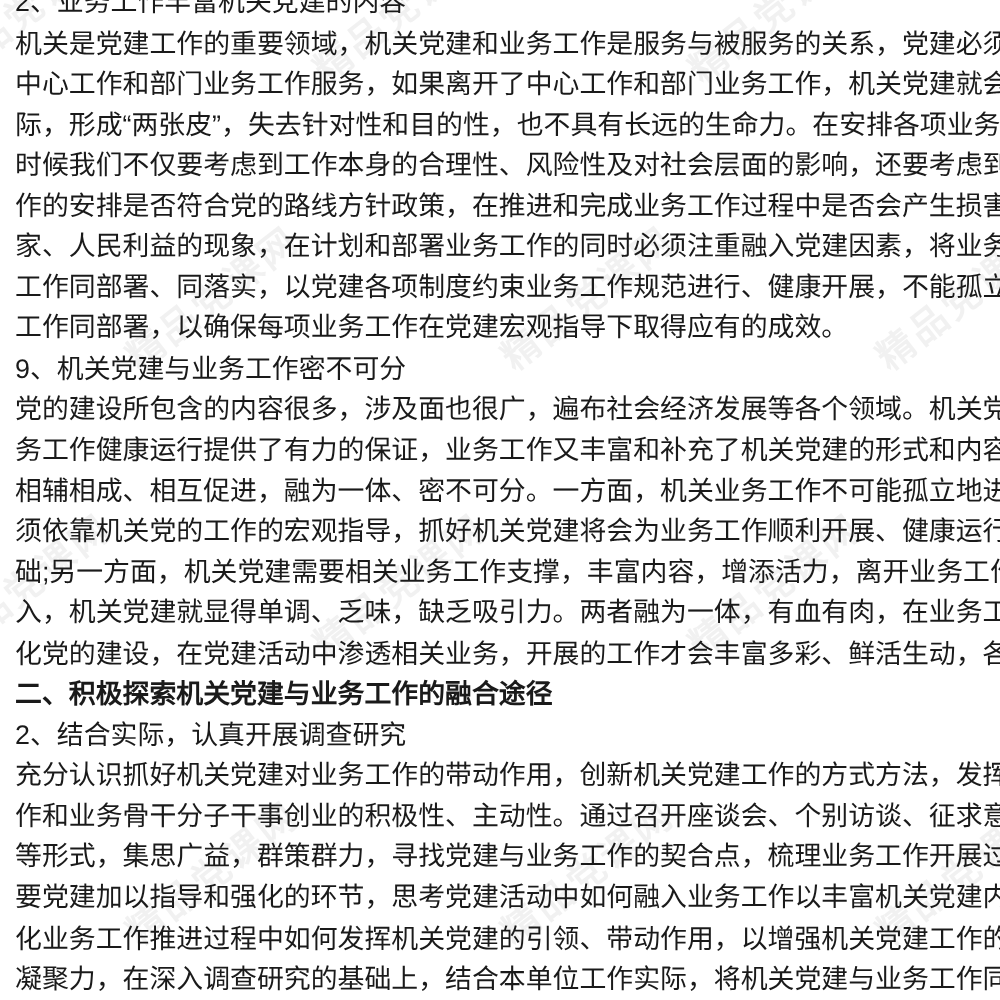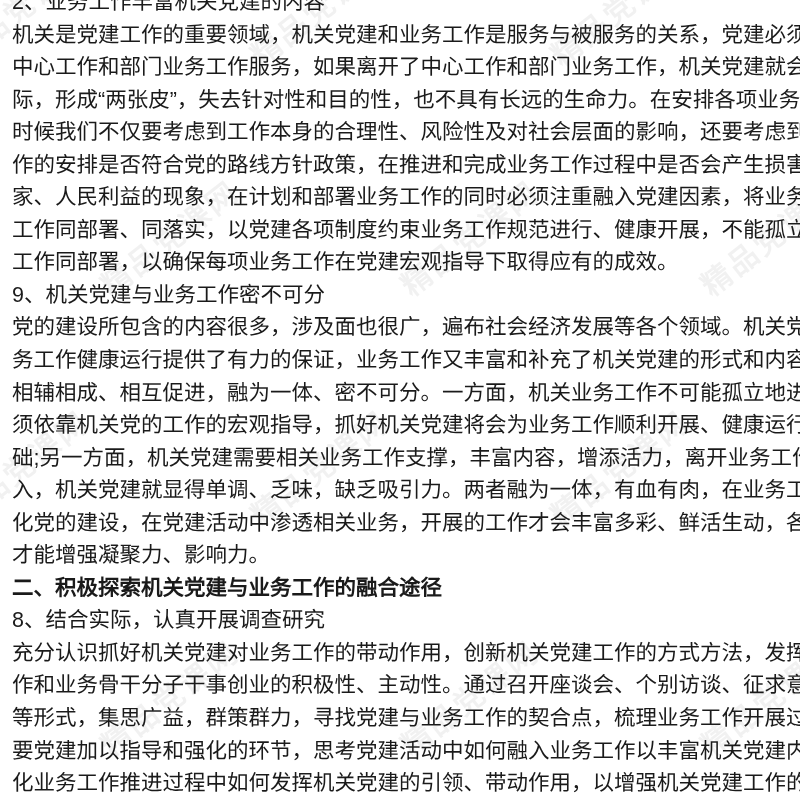--- a/index.html
+++ b/index.html
@@ -102,23 +102,22 @@
         <div class="line">工作同部署、同落实，以党建各项制度约束业务工作规范进行、健康开展，不能孤立地就业</div>
         <div class="line">工作同部署，以确保每项业务工作在党建宏观指导下取得应有的成效。</div>
         <div class="line">9、机关党建与业务工作密不可分</div>
         <div class="line">党的建设所包含的内容很多，涉及面也很广，遍布社会经济发展等各个领域。机关党建为业</div>
         <div class="line">务工作健康运行提供了有力的保证，业务工作又丰富和补充了机关党建的形式和内容，两者</div>
         <div class="line">相辅相成、相互促进，融为一体、密不可分。一方面，机关业务工作不可能孤立地进行，必</div>
         <div class="line">须依靠机关党的工作的宏观指导，抓好机关党建将会为业务工作顺利开展、健康运行奠定基</div>
         <div class="line">础;另一方面，机关党建需要相关业务工作支撑，丰富内容，增添活力，离开业务工作的融</div>
         <div class="line">入，机关党建就显得单调、乏味，缺乏吸引力。两者融为一体，有血有肉，在业务工作中强</div>
         <div class="line">化党的建设，在党建活动中渗透相关业务，开展的工作才会丰富多彩、鲜活生动，各项活动</div>
-        <div class="line">才能增强凝聚力、影响力。</div>
         <div class="line bold">二、积极探索机关党建与业务工作的融合途径</div>
-        <div class="line">8、结合实际，认真开展调查研究</div>
+        <div class="line">2、结合实际，认真开展调查研究</div>
         <div class="line">充分认识抓好机关党建对业务工作的带动作用，创新机关党建工作的方式方法，发挥党务工</div>
         <div class="line">作和业务骨干分子干事创业的积极性、主动性。通过召开座谈会、个别访谈、征求意见建议</div>
         <div class="line">等形式，集思广益，群策群力，寻找党建与业务工作的契合点，梳理业务工作开展过程中需</div>
         <div class="line">要党建加以指导和强化的环节，思考党建活动中如何融入业务工作以丰富机关党建内涵，谋</div>
         <div class="line">化业务工作推进过程中如何发挥机关党建的引领、带动作用，以增强机关党建工作的吸引力、</div>
         <div class="line">凝聚力，在深入调查研究的基础上，结合本单位工作实际，将机关党建与业务工作同部署、</div>
       </div>
   </div>
 
 </div>

